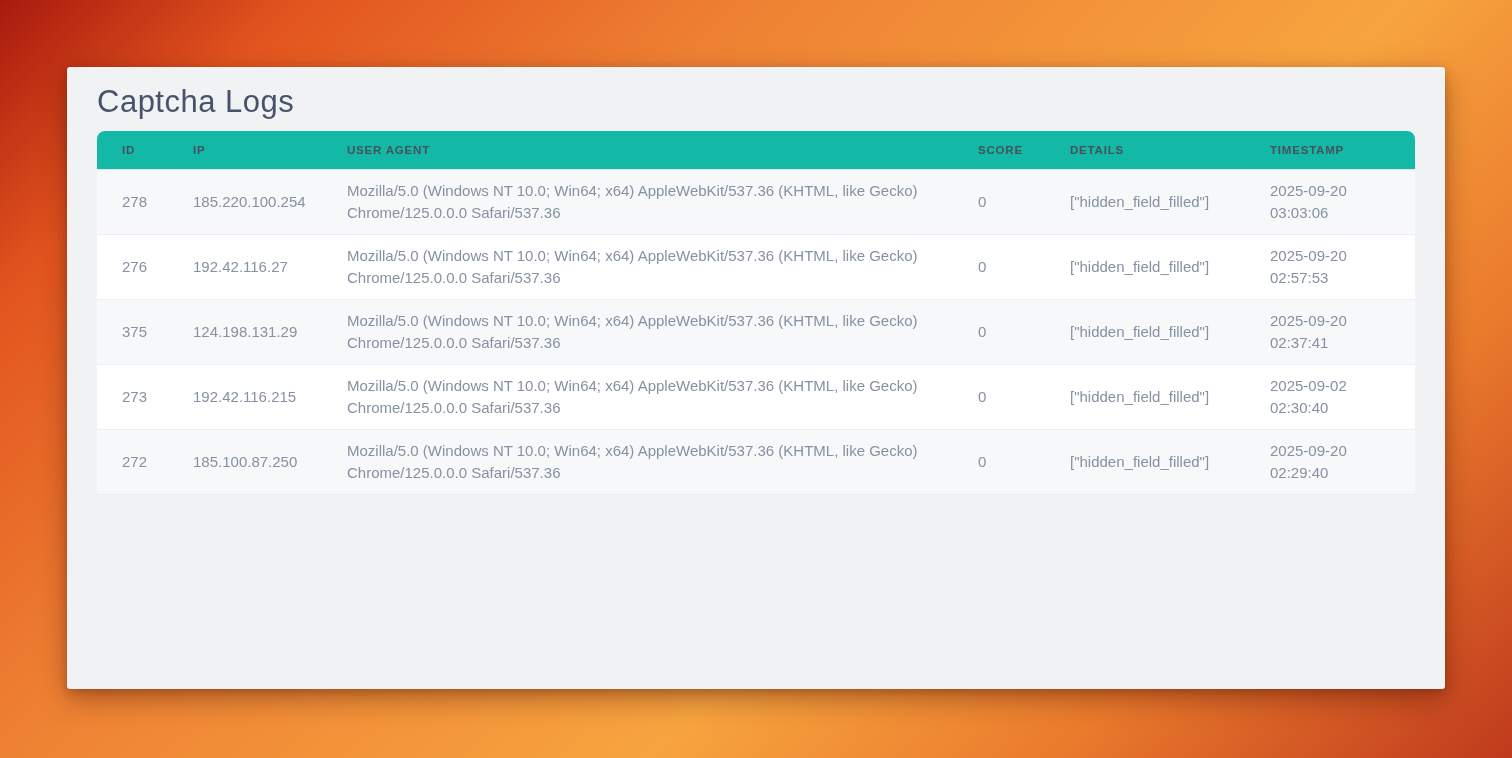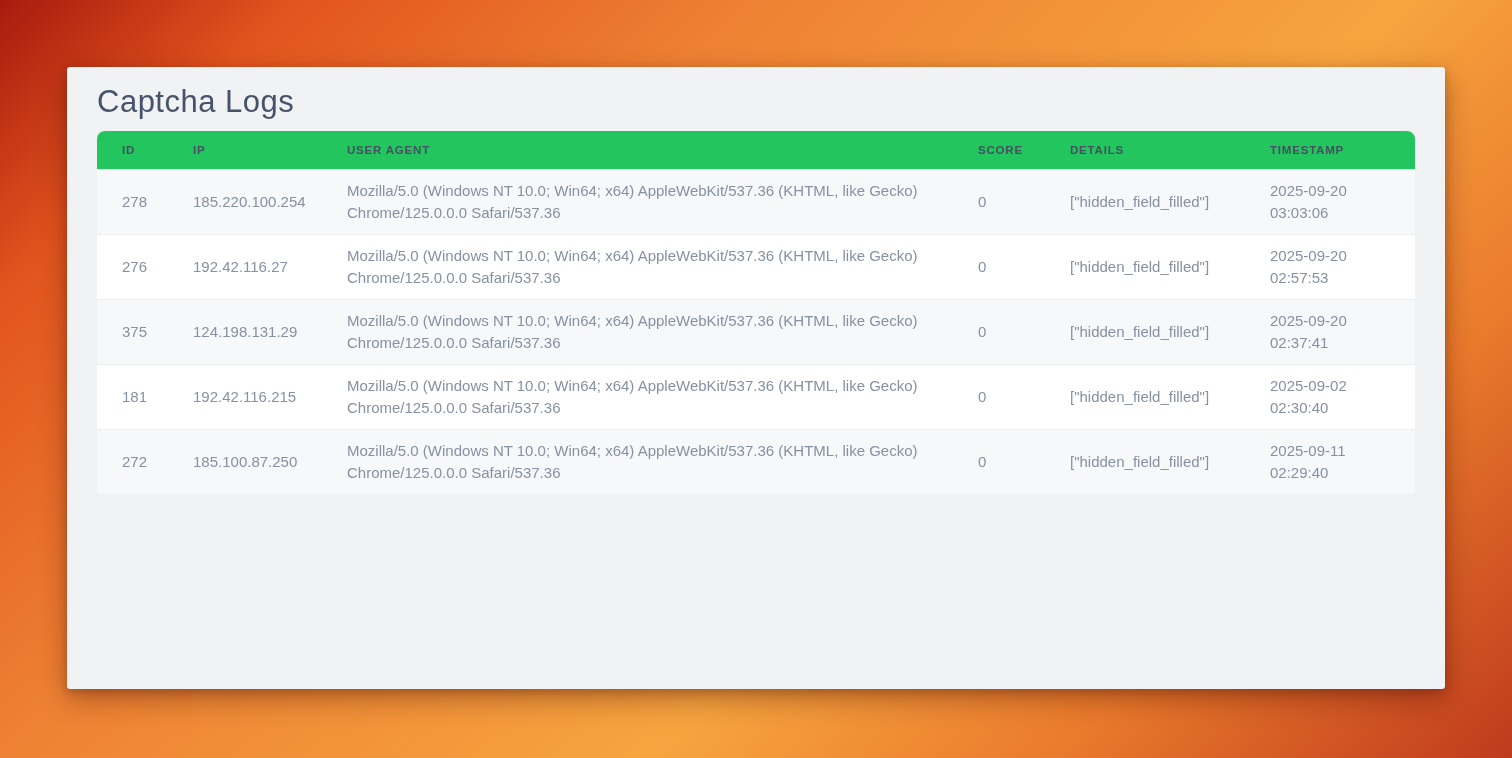--- a/index.html
+++ b/index.html
@@ -58,21 +58,21 @@
     table-layout: fixed;
   }
 
   col.col-id        { width: 71px;  }
   col.col-ip        { width: 154px; }
   col.col-user_agent{ width: 631px; }
   col.col-score     { width: 92px;  }
   col.col-details   { width: 200px; }
   col.col-timestamp { width: 172px; }
 
-  thead tr { height: 38px; background: #22c55e; }
+  thead tr { height: 38px; background: #14b8a6; }
 
   th {
     text-align: left;
     vertical-align: middle;
     padding: 0 10px 0 25px;
     font-size: 11.5px;
     font-weight: 700;
     letter-spacing: 0.8px;
     color: #47505f;
     border-bottom: 1px solid #e4e7ea;
@@ -140,31 +140,31 @@
           </tr>
           <tr>
             <td class="col-id">375</td>
             <td class="col-ip">124.198.131.29</td>
             <td class="col-user_agent">Mozilla/5.0 (Windows NT 10.0; Win64; x64) AppleWebKit/537.36 (KHTML, like Gecko) Chrome/125.0.0.0 Safari/537.36</td>
             <td class="col-score">0</td>
             <td class="col-details">["hidden_field_filled"]</td>
             <td class="col-timestamp">2025-09-20 02:37:41</td>
           </tr>
           <tr>
-            <td class="col-id">181</td>
+            <td class="col-id">273</td>
             <td class="col-ip">192.42.116.215</td>
             <td class="col-user_agent">Mozilla/5.0 (Windows NT 10.0; Win64; x64) AppleWebKit/537.36 (KHTML, like Gecko) Chrome/125.0.0.0 Safari/537.36</td>
             <td class="col-score">0</td>
             <td class="col-details">["hidden_field_filled"]</td>
             <td class="col-timestamp">2025-09-02 02:30:40</td>
           </tr>
           <tr>
             <td class="col-id">272</td>
             <td class="col-ip">185.100.87.250</td>
             <td class="col-user_agent">Mozilla/5.0 (Windows NT 10.0; Win64; x64) AppleWebKit/537.36 (KHTML, like Gecko) Chrome/125.0.0.0 Safari/537.36</td>
             <td class="col-score">0</td>
             <td class="col-details">["hidden_field_filled"]</td>
-            <td class="col-timestamp">2025-09-11 02:29:40</td>
+            <td class="col-timestamp">2025-09-20 02:29:40</td>
           </tr>
         </tbody>
     </table>
   </div>
 </div>
 
 </body></html>

